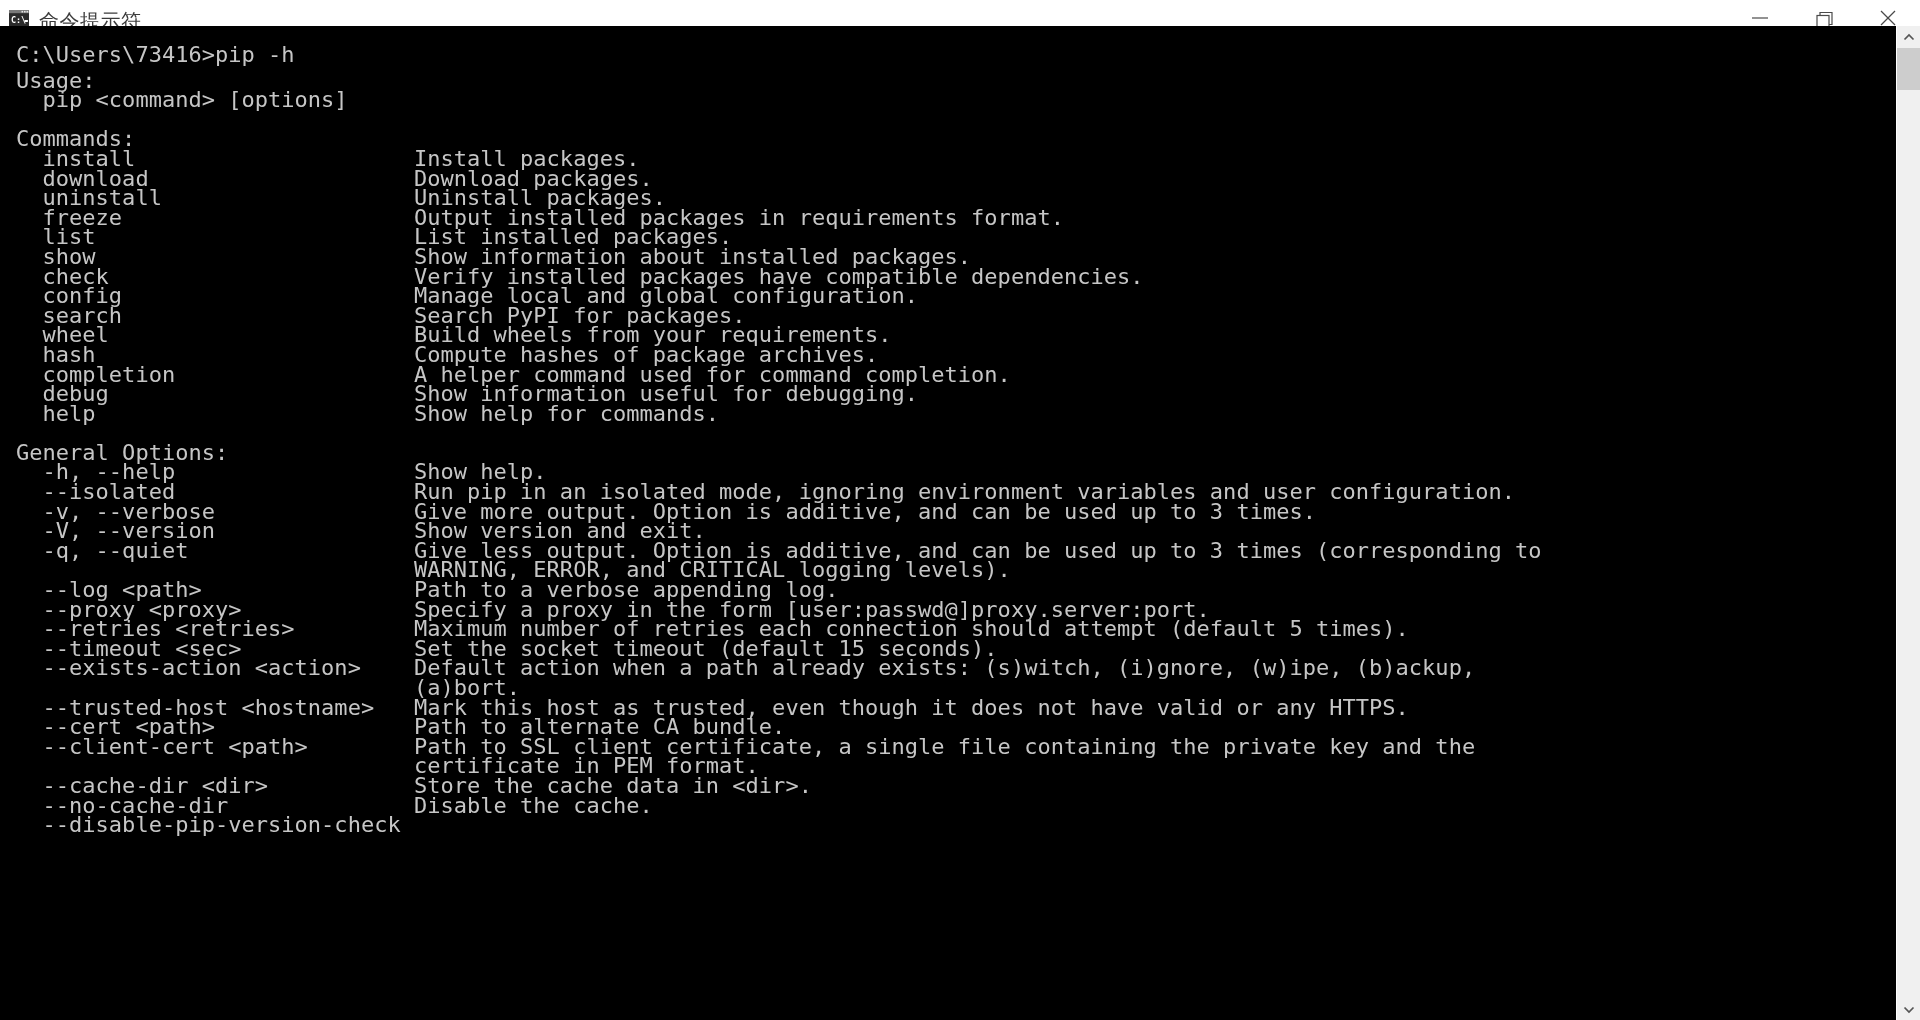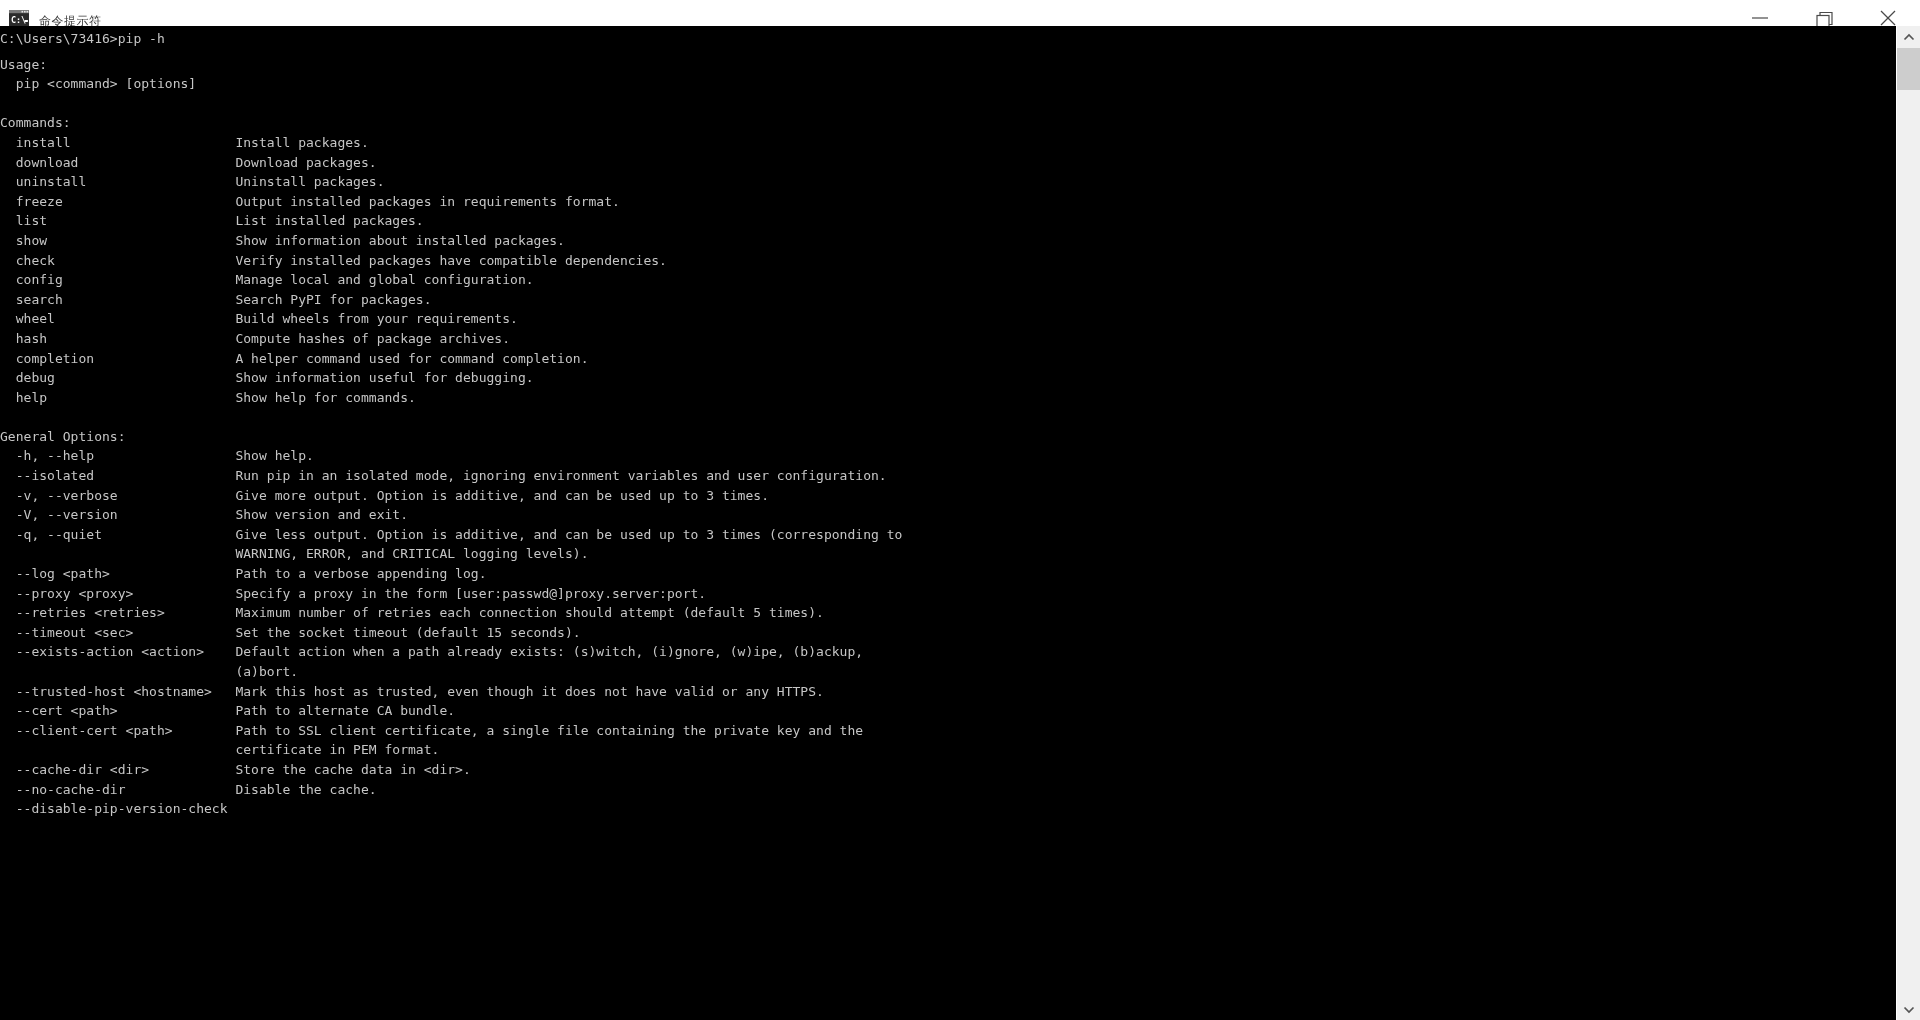--- a/index.html
+++ b/index.html
@@ -28,21 +28,21 @@
   .tb-icon {
     width: 22px;
     height: 22px;
     margin-left: 8px;
     margin-right: 9px;
     flex: 0 0 auto;
     position: relative;
   }
   .tb-title {
     font-family: "DejaVu Sans", "Liberation Sans", sans-serif;
-    font-size: 12px;
+    font-size: 20px;
     color: #3b3b3b;
     letter-spacing: 0.5px;
     white-space: nowrap;
     user-select: none;
     margin-top: 8px;
   }
   .tb-spacer { flex: 1 1 auto; }
   .win-btn {
     width: 64px;
     height: 35px;
@@ -60,25 +60,25 @@
     left: 0;
     width: 1896px;
     height: 994px;
     background: #000000;
     overflow: hidden;
   }
   .console-text {
     position: absolute;
     top: 3px;
     left: 0;
-    margin: 0;
+    margin: 16px;
     padding: 0;
     color: #c6c6c6;
     font-family: "DejaVu Sans Mono", "Liberation Mono", monospace;
-    font-size: 13px;
+    font-size: 22px;
     line-height: 19.6px;
     white-space: pre;
     letter-spacing: 0.02px;
     -webkit-font-smoothing: none;
     user-select: text;
   }
 
   
   .scrollbar {
     position: absolute;

